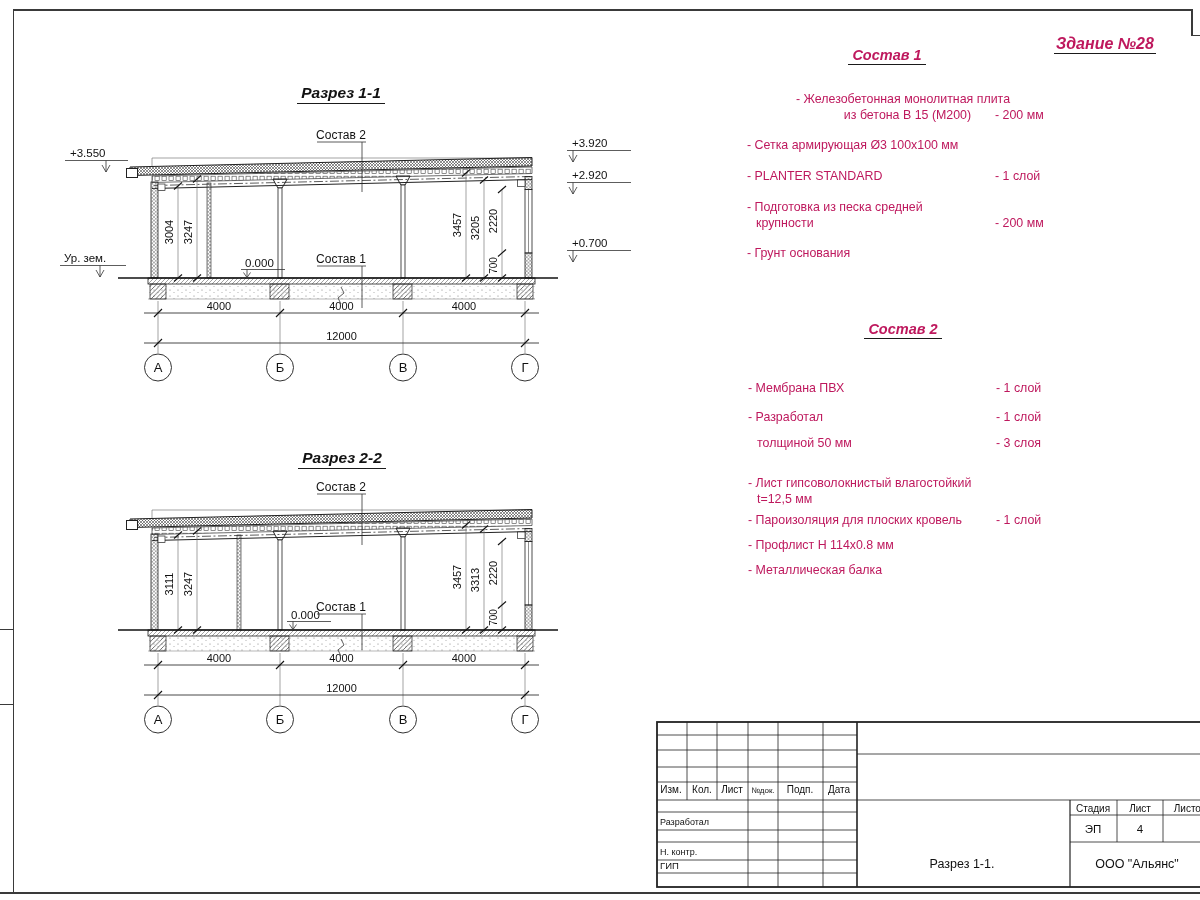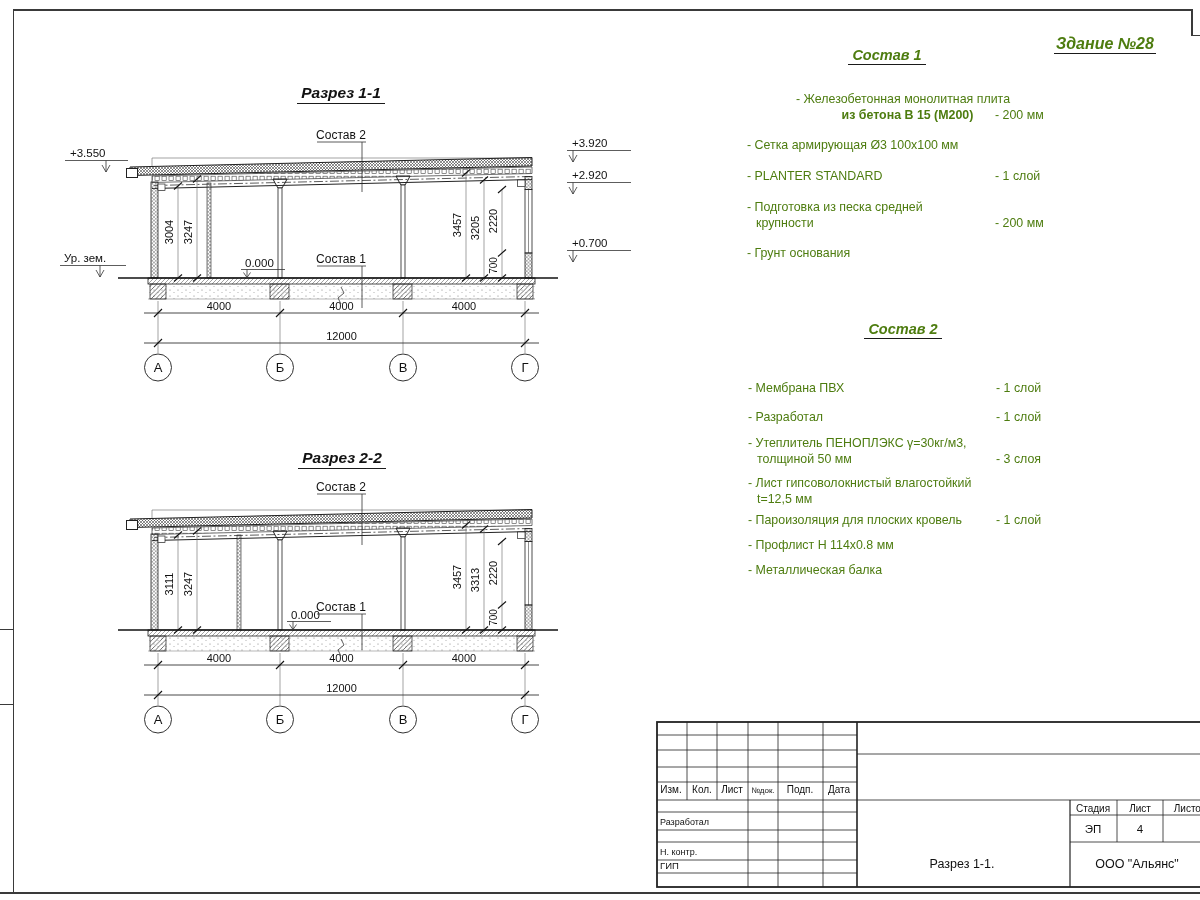--- a/index.html
+++ b/index.html
@@ -1,19 +1,19 @@
 <!DOCTYPE html>
 <html><head>
 <meta charset="utf-8">
 <style>
   * { margin:0; padding:0; box-sizing:border-box; }
   body { background:#e8e8e8; font-family:"Liberation Sans", sans-serif; }
   #sheet {
     position:relative; width:1200px; height:900px; background:#ffffff;
-    overflow:hidden; color:#4d7c0f;
+    overflow:hidden; color:#be185d;
   }
   .fline { position:absolute; background:#3a3a3a; }
   .sec-header {
     position:absolute; text-align:center; font-size:14.5px; font-weight:bold;
     font-style:italic;
   }
   .sec-header span { border-bottom:1.4px solid #1a1a1a; padding:0 4px 1px 4px; }
   .btitle {
     position:absolute; text-align:center; font-size:16px; font-weight:bold;
     font-style:italic;
@@ -330,21 +330,21 @@
       <line class="ldr" x1="287" y1="621.5" x2="331" y2="621.5"></line>
       <path class="ldr" d="M293,621.5 L293,629.5 M289.5,624.5 L293,629.5 M296.5,624.5 L293,629.5"></path>
     </g>
   </svg>
 
   <div class="sec-header" style="left:717px; top:47px; width:340px;">
     <span>Состав 1</span>
   </div>
   <div class="citem" style="left:747px; top:92px;text-align:center;">
     <div>- Железобетонная  монолитная плита</div>
-    <div style="padding-left:9px;font-weight:bold;">из бетона В 15 (М200)</div>
+    <div style="padding-left:9px;">из бетона В 15 (М200)</div>
     <span class="cval">- 200 мм</span>
   </div>
   <div class="citem" style="left:747px; top:138px;">
     <div>- Сетка армирующая Ø3 100х100 мм</div>
     <span class="cval"></span>
   </div>
   <div class="citem" style="left:747px; top:169px;">
     <div>- PLANTER STANDARD</div>
     <span class="cval">- 1  слой</span>
   </div>
@@ -362,21 +362,20 @@
   </div>
   <div class="citem" style="left:748px; top:381px;">
     <div>- Мембрана ПВХ</div>
     <span class="cval">- 1 слой</span>
   </div>
   <div class="citem" style="left:748px; top:410px;">
     <div>- Разработал</div>
     <span class="cval">- 1 слой</span>
   </div>
   <div class="citem" style="left:748px; top:436px;">
-    <div>- Утеплитель ПЕНОПЛЭКС γ=30кг/м3,</div>
     <div style="padding-left:9px;">толщиной 50 мм</div>
     <span class="cval">- 3 слоя</span>
   </div>
   <div class="citem" style="left:748px; top:476px;">
     <div>- Лист гипсоволокнистый влагостойкий</div>
     <div style="padding-left:9px;">t=12,5 мм</div>
   </div>
   <div class="citem" style="left:748px; top:513px;">
     <div>- Пароизоляция для плоских кровель</div>
     <span class="cval">- 1 слой</span>

